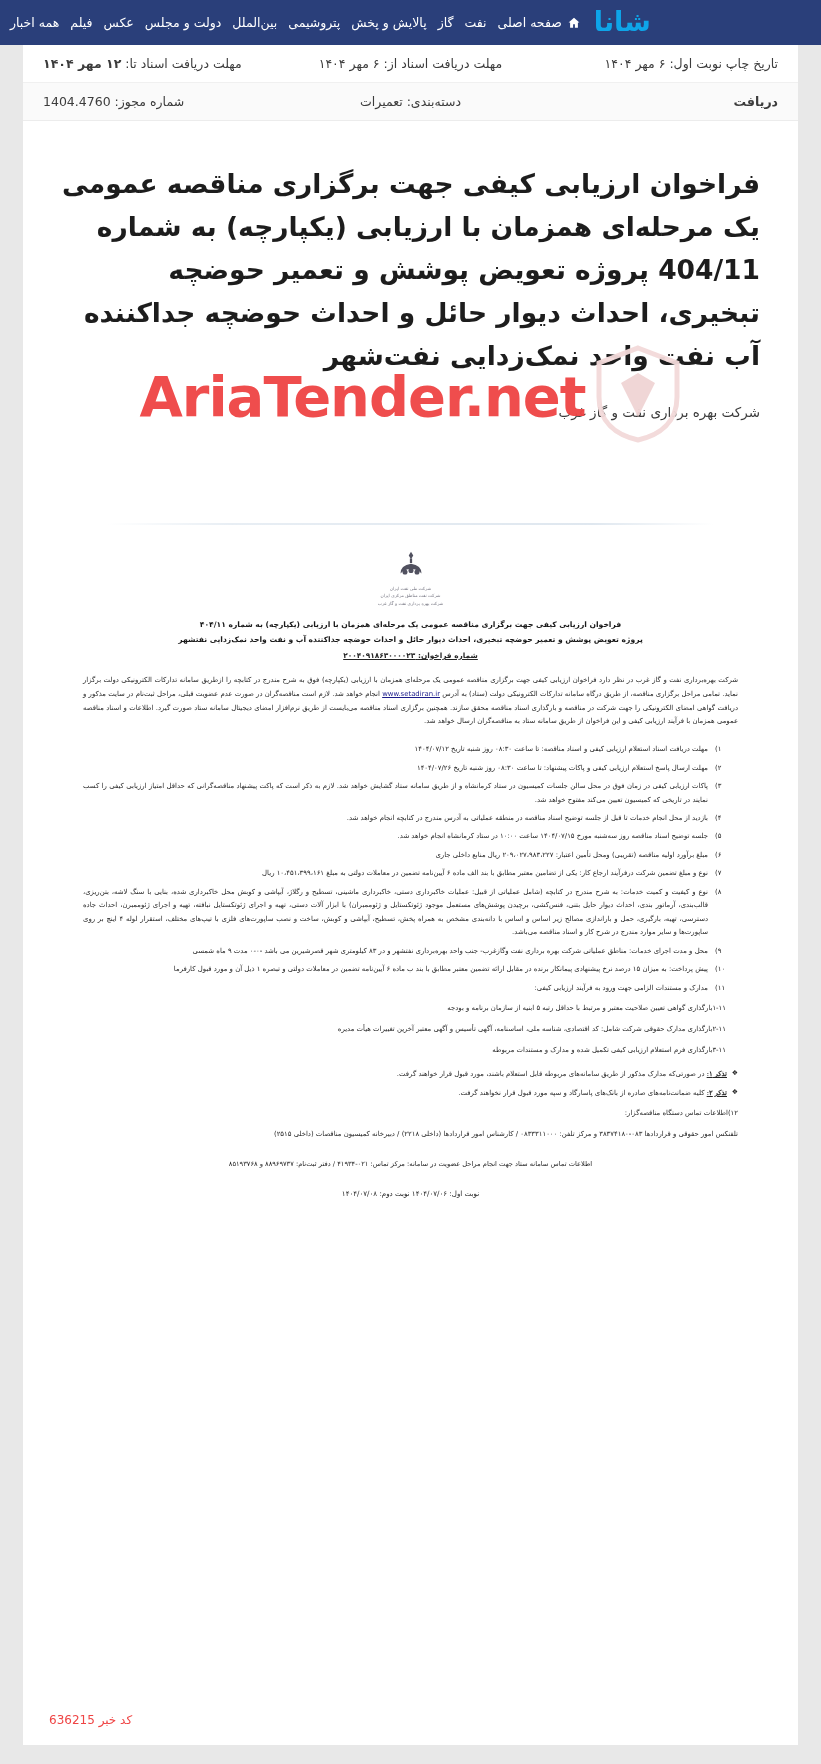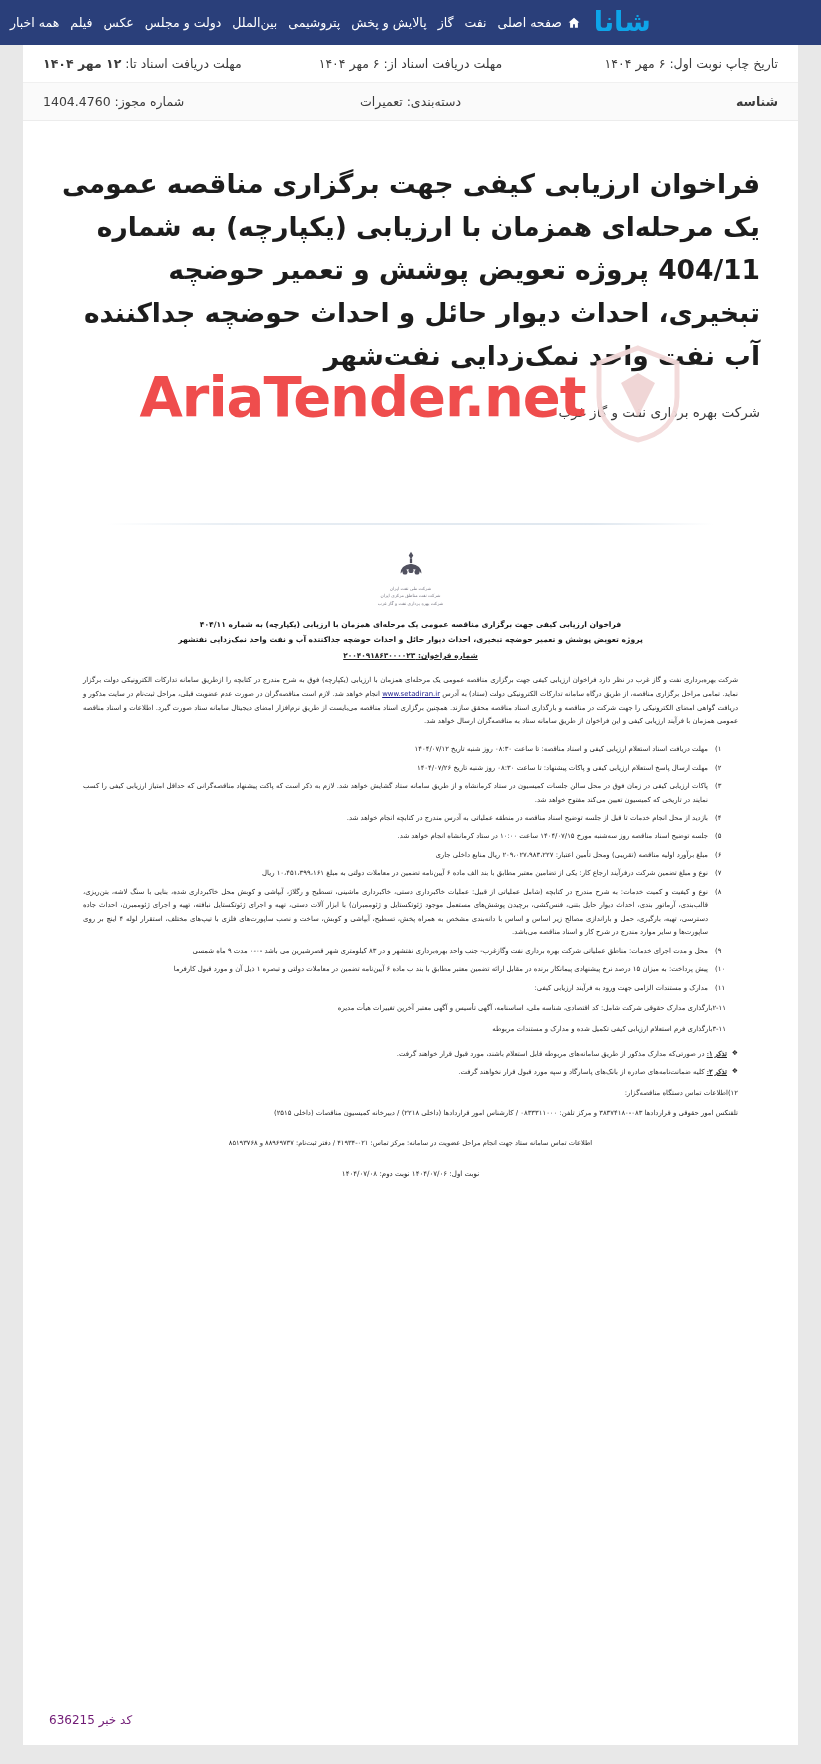--- a/index.html
+++ b/index.html
@@ -251,21 +251,21 @@
     text-align: center;
     color: #1f1f1f;
   }
 
   
   .news-code {
     position: absolute;
     bottom: 18px;
     left: 26px;
     font-size: 12px;
-    color: #701a75;
+    color: #ef4444;
     direction: rtl;
   }
 </style>
 </head>
 <body>
 
 <div class="page">
 
   <div class="navbar">
     <div class="logo">شانا</div>
@@ -296,21 +296,21 @@
       <div style="width:100%">
         <div class="info-row">
           <div class="info-cell first">تاریخ چاپ نوبت اول: ۶ مهر ۱۴۰۴</div>
           <div class="info-cell">مهلت دریافت اسناد از: ۶ مهر ۱۴۰۴</div>
           <div class="info-cell last">
             <span>مهلت دریافت اسناد تا:</span>
             <b>۱۲ مهر ۱۴۰۴</b>
           </div>
         </div>
         <div class="info-row second">
-          <div class="info-cell first label-strong">شناسه</div>
+          <div class="info-cell first label-strong">دریافت</div>
           <div class="info-cell">دسته‌بندی: تعمیرات</div>
           <div class="info-cell last">شماره مجوز: 1404.4760</div>
         </div>
       </div>
     </div>
 
     <div class="title-wrap">
       <h1 class="title">فراخوان ارزیابی کیفی جهت برگزاری مناقصه عمومی یک مرحله‌ای همزمان با ارزیابی (یکپارچه) به شماره 404/11 پروژه تعویض پوشش و تعمیر حوضچه تبخیری، احداث دیوار حائل و احداث حوضچه جداکننده آب نفت واحد نمک‌زدایی نفت‌شهر</h1>
       <div class="subtitle">شرکت بهره برداری نفت و گاز غرب</div>
     </div>
@@ -397,20 +397,21 @@
         <div class="doc-li">
           <span class="li-num">۱۰)</span>
           <span class="li-body">پیش پرداخت: به میزان ۱۵ درصد نرخ پیشنهادی پیمانکار برنده در مقابل ارائه تضمین معتبر مطابق با بند ب ماده ۶ آیین‌نامه تضمین در معاملات دولتی و تبصره ۱ ذیل آن و مورد قبول کارفرما</span>
         </div>
         <div class="doc-li">
           <span class="li-num">۱۱)</span>
           <span class="li-body">مدارک و مستندات الزامی جهت ورود به فرآیند ارزیابی کیفی:</span>
         </div>
       </div>
 
+      <div class="doc-sub indent">۱-۱۱بارگذاری گواهی تعیین صلاحیت معتبر و مرتبط با حداقل رتبه ۵ ابنیه از سازمان برنامه و بودجه</div>
       <div class="doc-sub indent">۲-۱۱بارگذاری مدارک حقوقی شرکت شامل: کد اقتصادی، شناسه ملی، اساسنامه، آگهی تأسیس و آگهی معتبر آخرین تغییرات هیأت مدیره</div>
       <div class="doc-sub indent">۳-۱۱بارگذاری فرم استعلام ارزیابی کیفی تکمیل شده و مدارک و مستندات مربوطه</div>
 
       <div style="margin:10px 30px 0 30px;">
         <div class="doc-note">
           <span class="note-bullet">❖</span>
           <span>
             <span class="note-lbl">تذکر ۱:</span>
             <span>در صورتی‌که مدارک مذکور از طریق سامانه‌های مربوطه قابل استعلام باشند، مورد قبول قرار خواهند گرفت.</span>
           </span>

